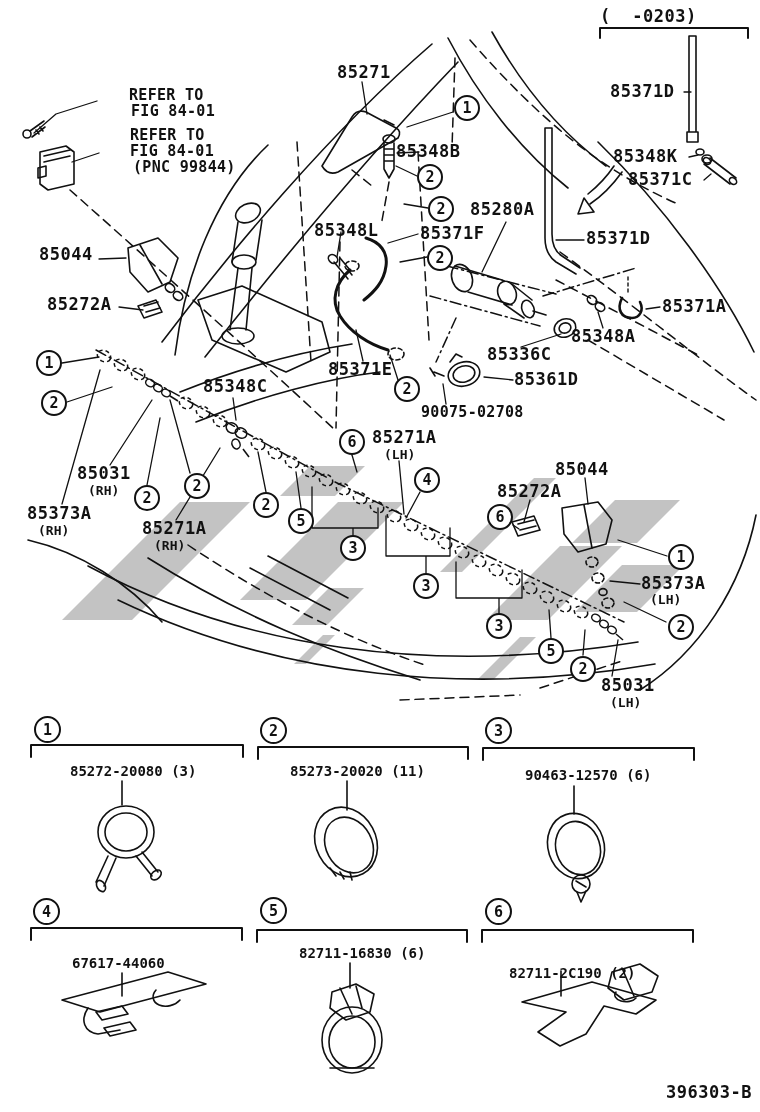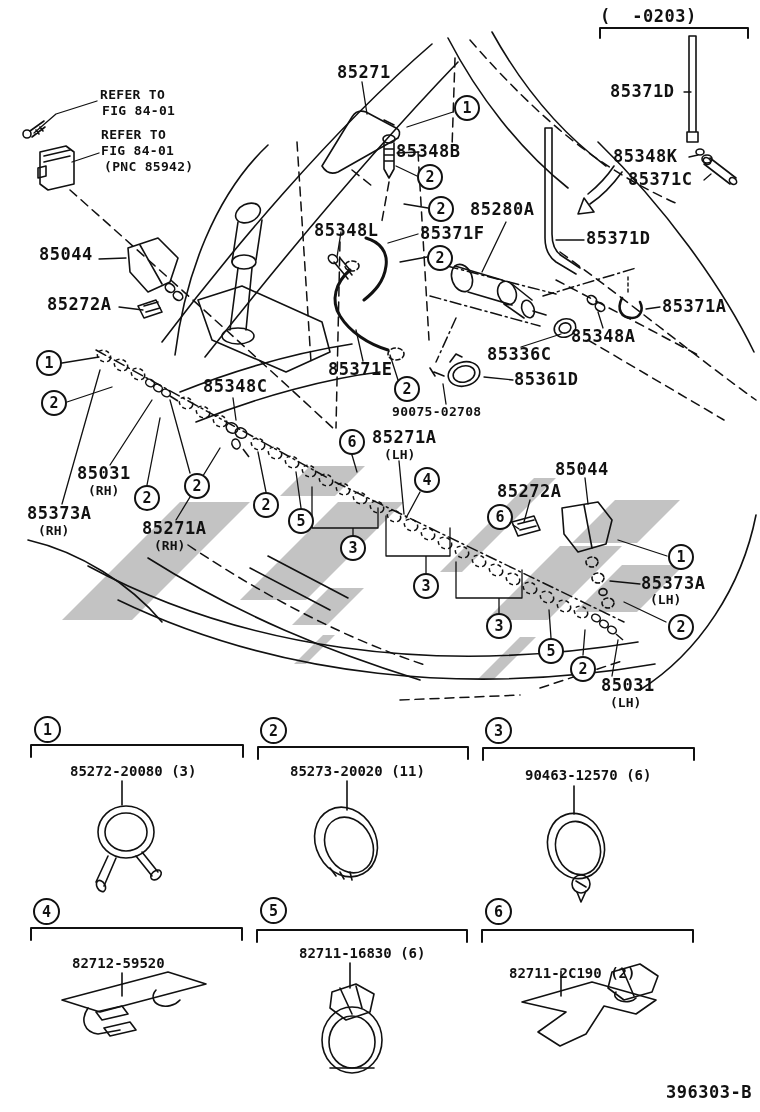--- a/index.html
+++ b/index.html
@@ -1,21 +1,21 @@
 <!DOCTYPE html>
 <html><head>
 <meta charset="utf-8">
 <style>
   html,body{margin:0;padding:0;background:#888;}
   #stage{position:relative;width:760px;height:1112px;background:#fff;overflow:hidden;
          font-family:"DejaVu Sans Mono",monospace;}
   #lineart{position:absolute;left:0;top:0;}
   .lbl{position:absolute;font-weight:bold;font-size:17px;line-height:1;color:#111;
        white-space:pre;letter-spacing:.5px;}
-  .lbl.md{font-size:13px;letter-spacing:.3px;}
+  .lbl.md{font-size:15px;letter-spacing:.3px;margin-left:29px;}
   .lbl.sm{font-size:13px;letter-spacing:0;}
   .lbl.leg{font-size:14px;letter-spacing:0;}
   .lbl.ft{font-size:17px;}
   .circ{position:absolute;box-sizing:border-box;width:26px;height:26px;border:2px solid #111;
         border-radius:50%;background:#fff;display:flex;align-items:center;justify-content:center;
         font-weight:bold;font-size:15px;color:#111;}
   .circ.lg{width:27px;height:27px;}
 </style>
 </head>
 <body>
@@ -307,21 +307,21 @@
       <polygon points="612,972 640,964 658,976 652,992 624,1000 608,988"></polygon>
       <path d="M 622,968 L 634,996 M 616,992 a 10,6 0 0 0 20,6"></path>
     </g>
   </g>
 </svg>
 
 <div class="lbl md" style="left:100px;top:88px">REFER TO</div>
 <div class="lbl md" style="left:102px;top:104px">FIG 84-01</div>
 <div class="lbl md" style="left:101px;top:128px">REFER TO</div>
 <div class="lbl md" style="left:101px;top:144px">FIG 84-01</div>
-<div class="lbl md" style="left:104px;top:160px">(PNC 85942)</div>
+<div class="lbl md" style="left:104px;top:160px">(PNC 99844)</div>
 
 <div class="lbl" style="left:337px;top:64px">85271</div>
 <div class="lbl" style="left:396px;top:143px">85348B</div>
 <div class="lbl" style="left:470px;top:201px">85280A</div>
 <div class="lbl" style="left:314px;top:222px">85348L</div>
 <div class="lbl" style="left:420px;top:225px">85371F</div>
 <div class="lbl" style="left:586px;top:230px">85371D</div>
 <div class="lbl" style="left:328px;top:361px">85371E</div>
 <div class="lbl" style="left:487px;top:346px">85336C</div>
 <div class="lbl" style="left:514px;top:371px">85361D</div>
@@ -379,19 +379,19 @@
 <div class="circ lg" style="left:34px;top:716px">1</div>
 <div class="circ lg" style="left:260px;top:717px">2</div>
 <div class="circ lg" style="left:485px;top:717px">3</div>
 <div class="circ lg" style="left:33px;top:898px">4</div>
 <div class="circ lg" style="left:260px;top:897px">5</div>
 <div class="circ lg" style="left:485px;top:898px">6</div>
 
 <div class="lbl leg" style="left:70px;top:764px">85272-20080 (3)</div>
 <div class="lbl leg" style="left:290px;top:764px">85273-20020 (11)</div>
 <div class="lbl leg" style="left:525px;top:768px">90463-12570 (6)</div>
-<div class="lbl leg" style="left:72px;top:956px">82712-59520</div>
+<div class="lbl leg" style="left:72px;top:956px">67617-44060</div>
 <div class="lbl leg" style="left:299px;top:946px">82711-16830 (6)</div>
 <div class="lbl leg" style="left:509px;top:966px">82711-2C190 (2)</div>
 
 <div class="lbl ft" style="left:666px;top:1084px">396303-B</div>
 
 </div>
 
 </body></html>

